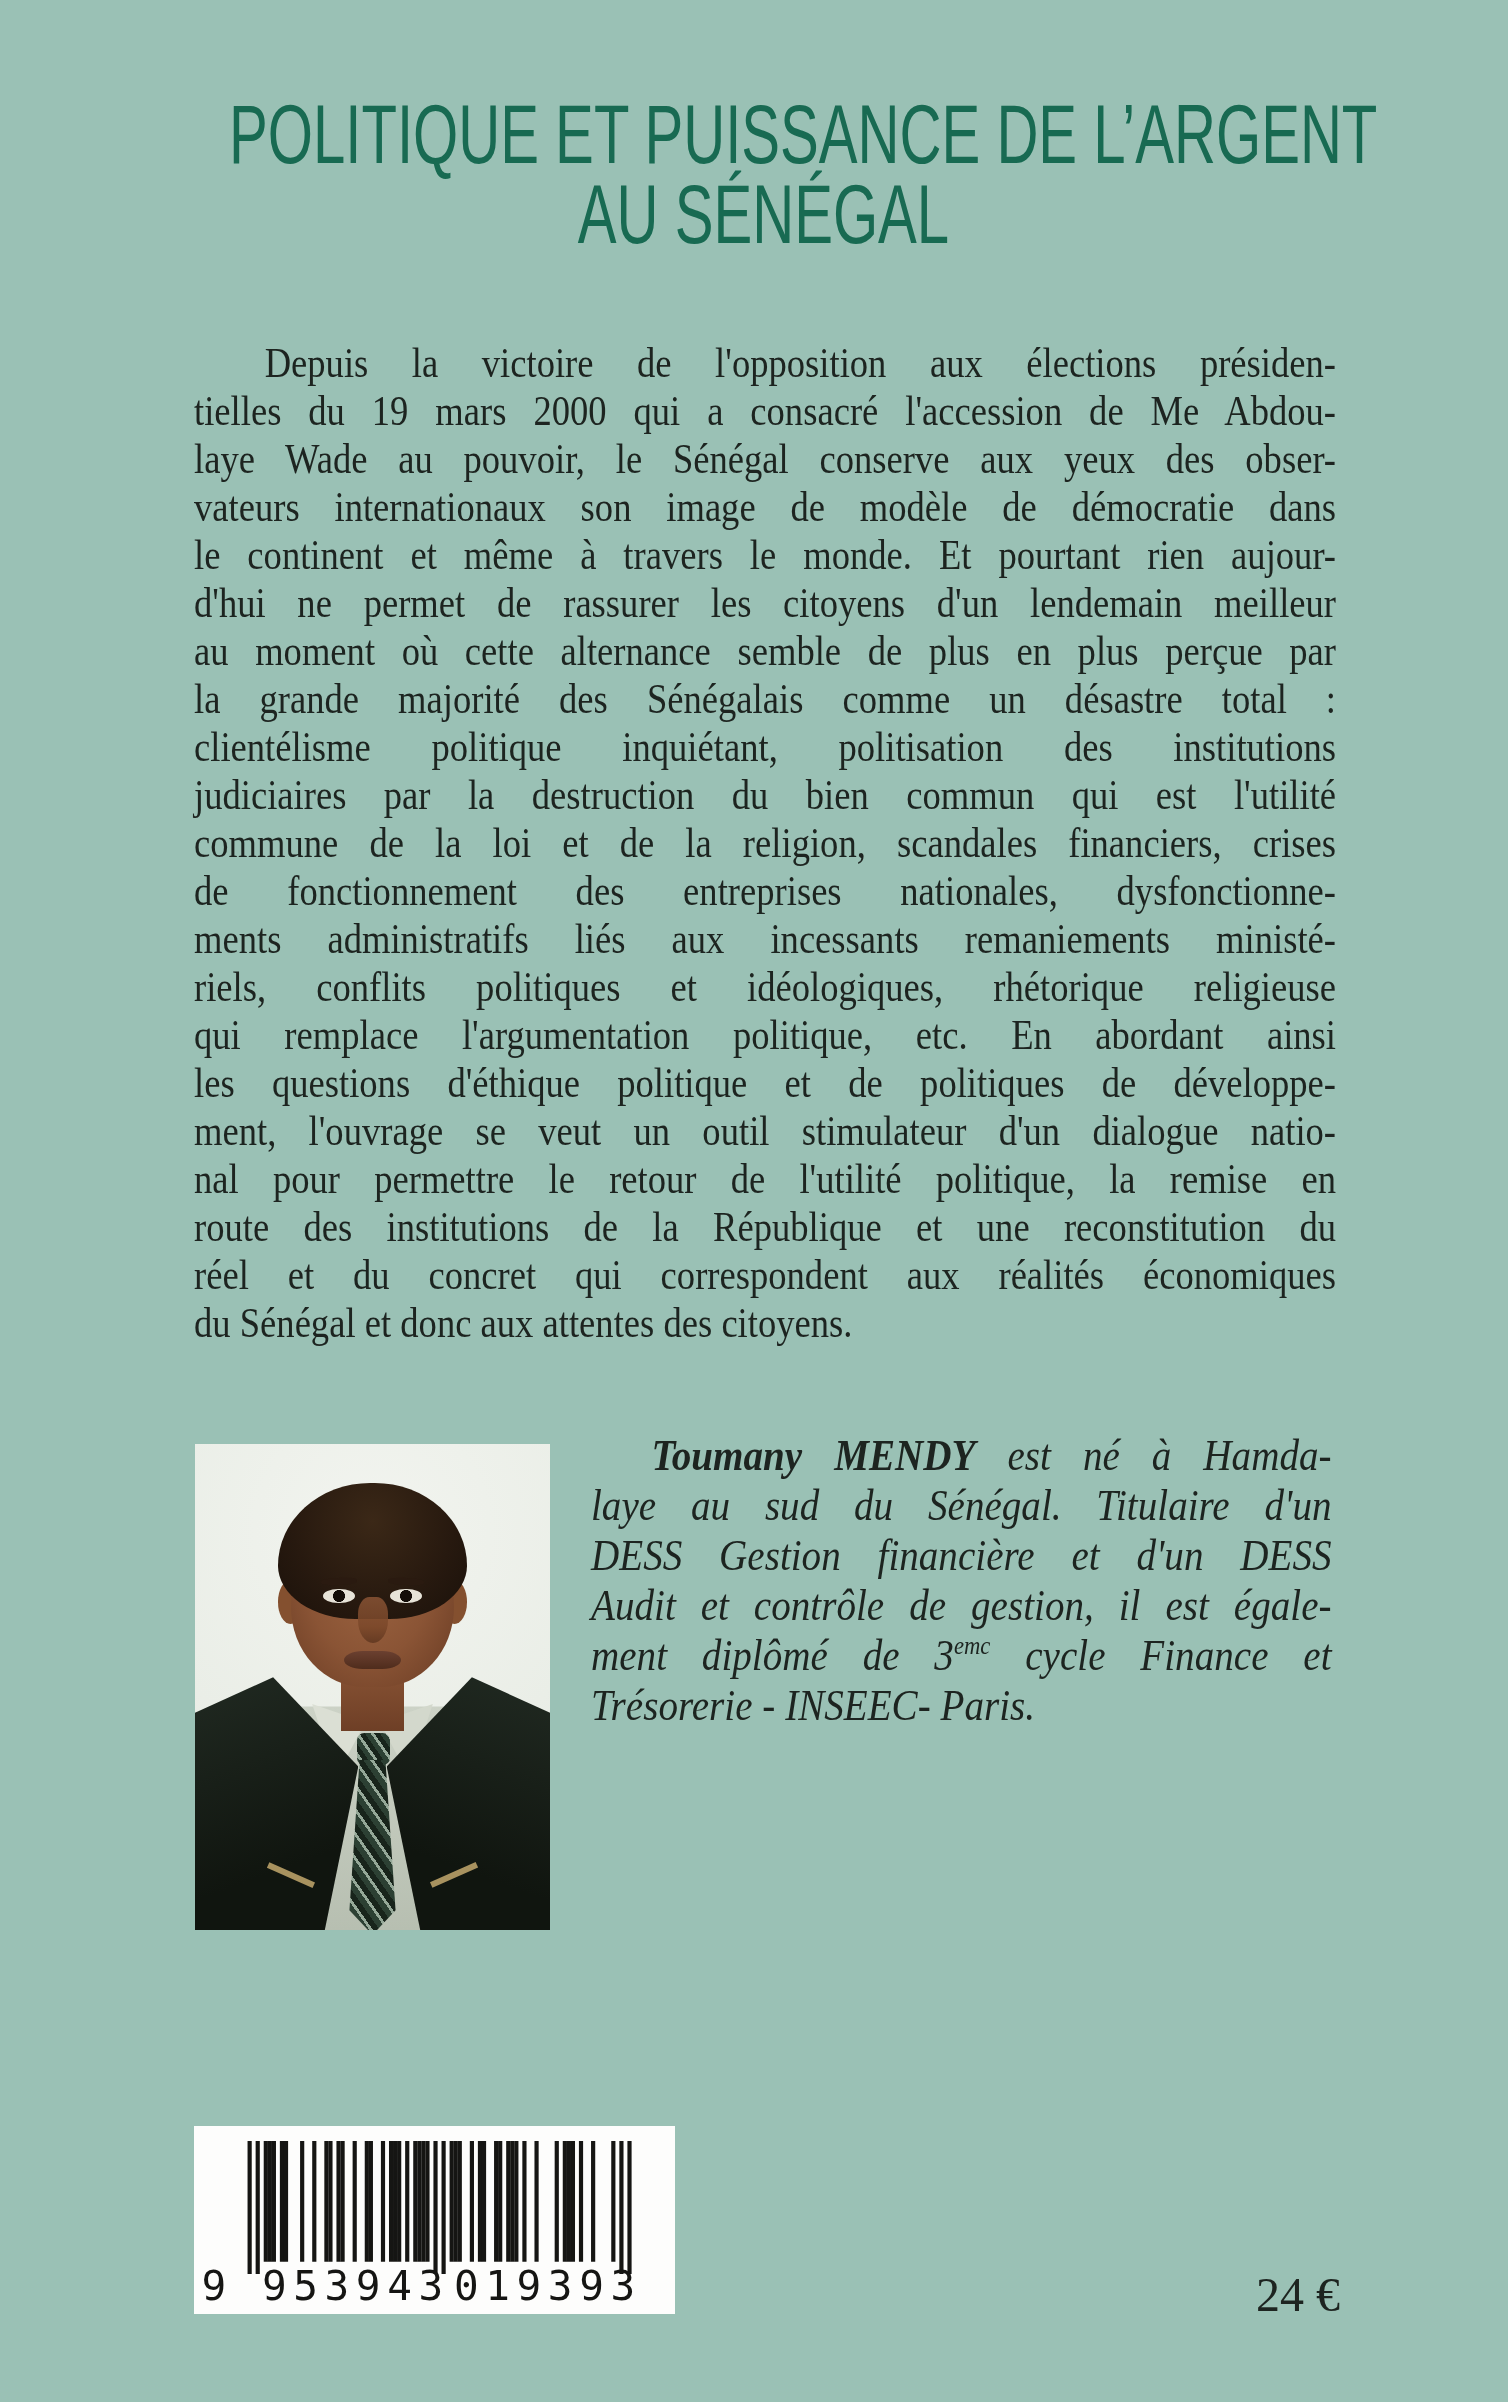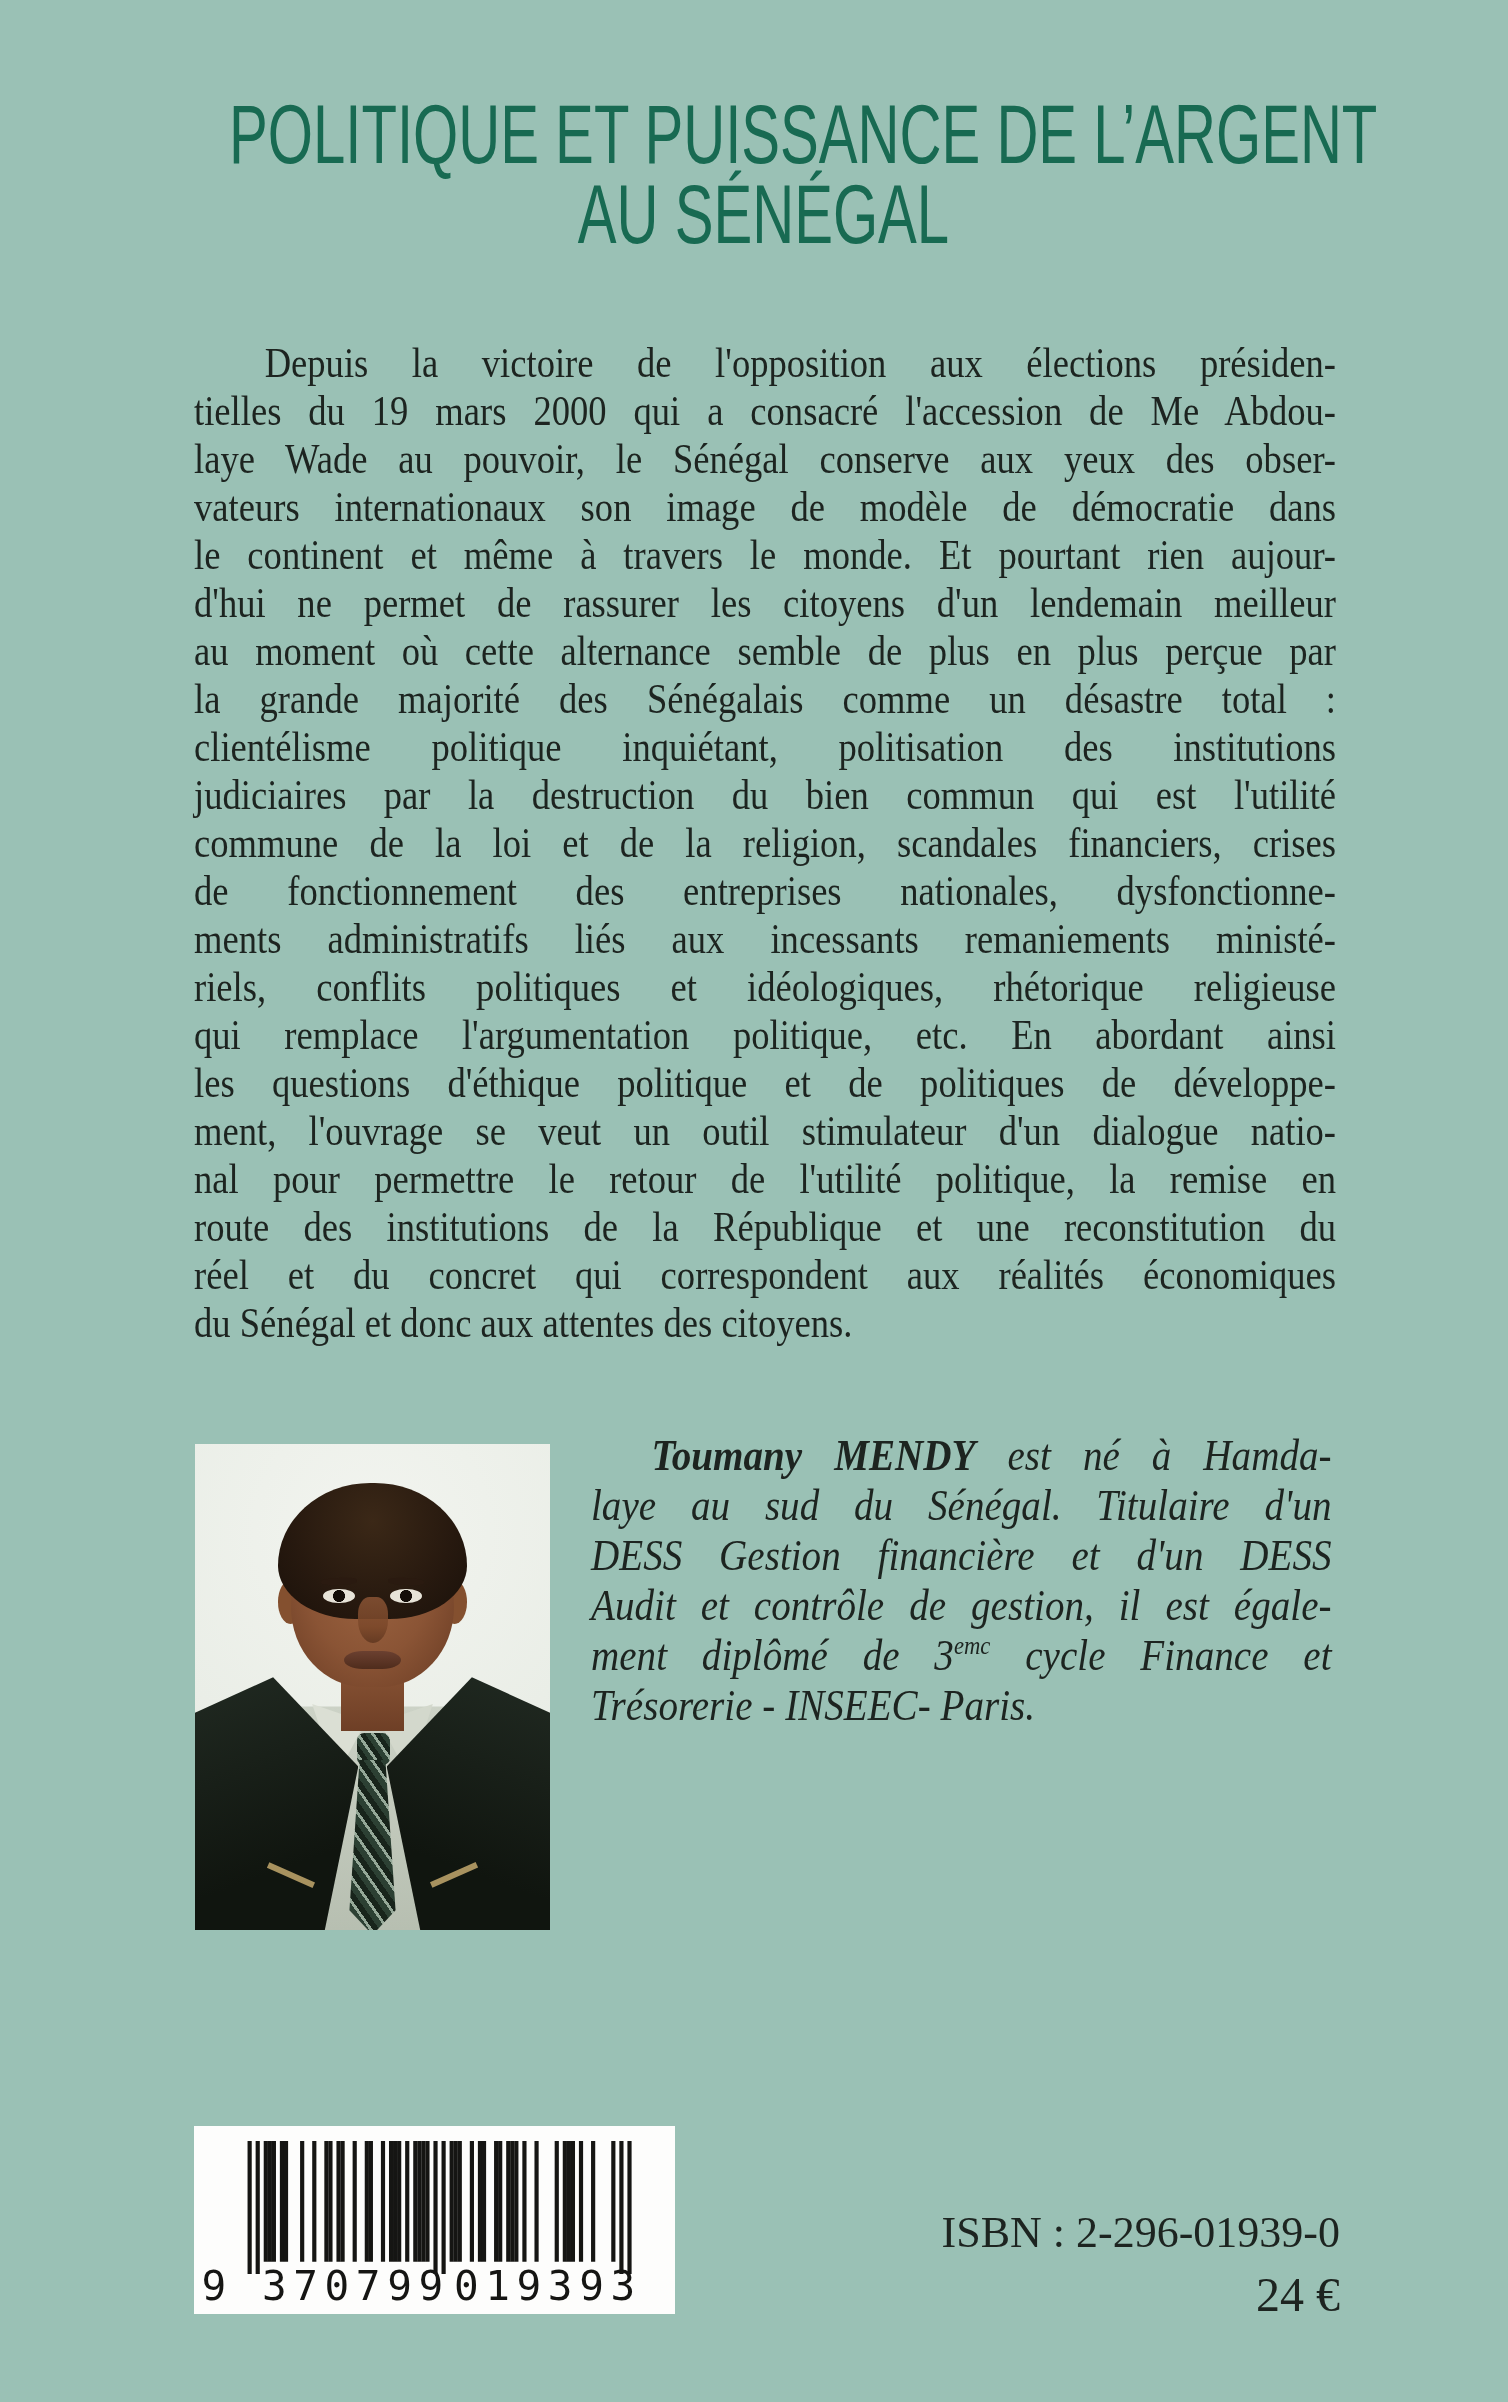--- a/index.html
+++ b/index.html
@@ -228,21 +228,20 @@
         <rect x="334.17" y="0" width="4.43" height="128" fill="#151513"></rect>
         <rect x="338.45" y="0" width="4.43" height="128" fill="#151513"></rect>
         <rect x="342.74" y="0" width="4.43" height="128" fill="#151513"></rect>
         <rect x="351.31" y="0" width="4.43" height="128" fill="#151513"></rect>
         <rect x="364.16" y="0" width="4.43" height="128" fill="#151513"></rect>
         <rect x="385.58" y="0" width="4.43" height="128" fill="#151513"></rect>
         <rect x="394.15" y="0" width="4.43" height="141" fill="#151513"></rect>
         <rect x="402.72" y="0" width="4.43" height="141" fill="#151513"></rect>
       </svg>
     <div id="bc-first" class="bc-digit">9</div>
-    <div id="bc-group1" class="bc-group">370799</div>
+    <div id="bc-group1" class="bc-group">953943</div>
     <div id="bc-group2" class="bc-group">019393</div>
   </div>
 
-  <div id="isbn">ISBN : 2-296-01939-0</div>
   <div id="price">24 €</div>
 
 </div>
 
 
 </body></html>

